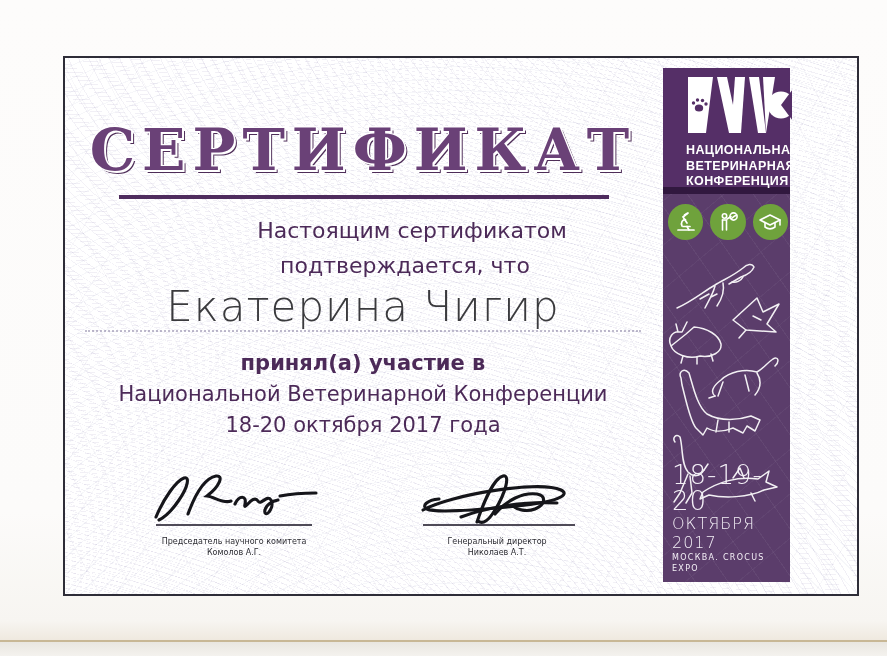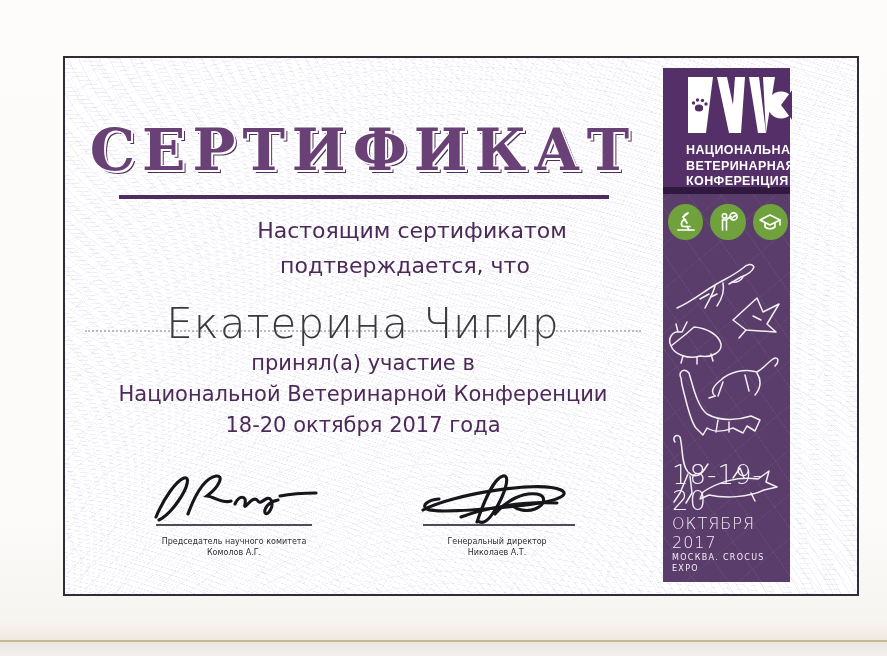--- a/index.html
+++ b/index.html
@@ -38,27 +38,27 @@
     color:#6a4177;
     text-shadow:-1px -1px 0 #fff,1px -1px 0 #fff,-1px 1px 0 #fff,2px 2px 0 #fff,3px 3px 0 #4e2d58;
   }
   .title-rule{
     position:absolute;left:56px;top:139px;width:490px;height:4px;background:#4f2c5e;
   }
   .intro1{position:absolute;left:0;top:162px;width:698px;font-size:22px;font-weight:500;color:#4c2a58;}
   .intro2{position:absolute;left:0;top:197px;width:684px;font-size:22px;font-weight:500;color:#4c2a58;}
   .name{
     position:absolute;left:0;top:226px;width:600px;
-    font-size:42px;font-weight:300;color:#3a3a3d;letter-spacing:1px;margin-top:17px;
+    font-size:42px;font-weight:300;color:#3a3a3d;letter-spacing:1px;
   }
   .name-rule{
     position:absolute;left:22px;top:274px;width:556px;height:0;
     border-bottom:2px dotted rgba(95,85,130,.40);
   }
-  .body1{position:absolute;left:0;top:295px;width:600px;font-size:21px;font-weight:400;color:#4c2a58;}
+  .body1{position:absolute;left:0;top:295px;width:600px;font-size:21px;font-weight:700;color:#4c2a58;}
   .body2{position:absolute;left:0;top:326px;width:600px;font-size:21px;font-weight:500;color:#4c2a58;}
   .body3{position:absolute;left:0;top:357px;width:600px;font-size:21px;font-weight:500;color:#4c2a58;}
 
   .sig{position:absolute;}
   .sig svg{position:absolute;left:0;top:0;}
   .sig-line{position:absolute;height:2px;background:#4f4b58;}
   .sig-label{
     position:absolute;width:220px;text-align:center;
     font-size:8px;line-height:11px;color:#2d2d33;font-weight:500;
   }

